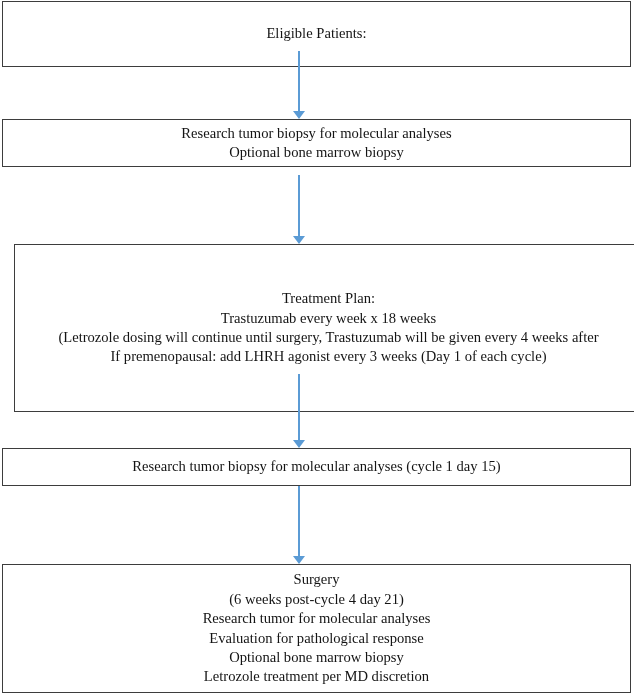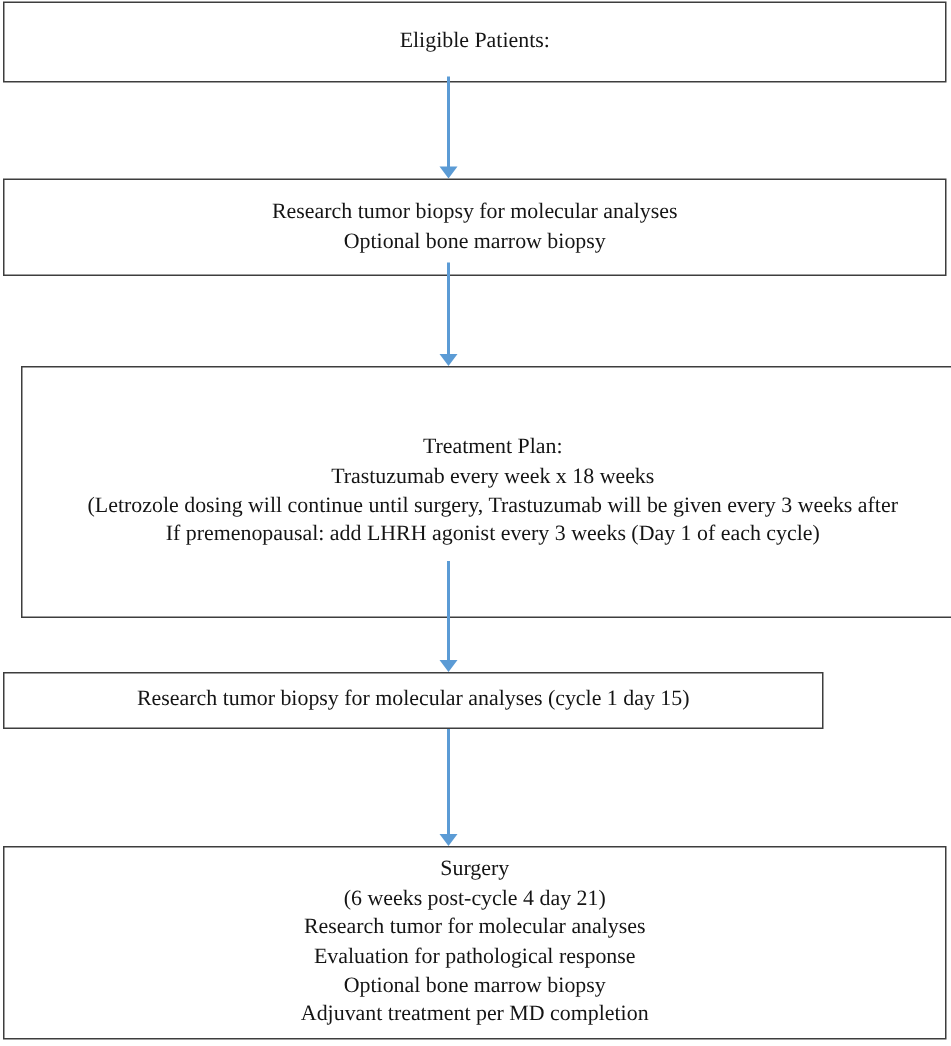--- a/index.html
+++ b/index.html
@@ -33,24 +33,24 @@
     line-height: 1.33;
     font-size: 14.6px;
     color: #141414;
     padding: 2px 6px;
   }
   .node .line {
     display: block;
     white-space: nowrap;
   }
   
-  .node-eligible   { left: 2px;  top: 1px;   width: 629px; height: 54px; }
-  .node-biopsy1    { left: 2px;  top: 119px; width: 629px; height: 65px; }
+  .node-eligible   { left: 2px;  top: 1px;   width: 629px; height: 66px; }
+  .node-biopsy1    { left: 2px;  top: 119px; width: 629px; height: 48px; }
   .node-treatment  { left: 14px;  top: 244px; width: 629px; height: 168px; }
-  .node-biopsy2    { left: 2px;  top: 448px; width: 547px; height: 38px; }
+  .node-biopsy2    { left: 2px;  top: 448px; width: 629px; height: 38px; }
   .node-surgery    { left: 2px;  top: 564px; width: 629px; height: 129px; }
 
   
   .connector {
     position: absolute;
     width: 16px;
     display: flex;
     flex-direction: column;
     align-items: center;
   }
@@ -92,21 +92,21 @@
   </div>
 
   <div class="connector conn-2">
     <div class="shaft"></div>
     <div class="head"></div>
   </div>
 
   <div class="node node-treatment">
     <span class="line">Treatment Plan:</span>
     <span class="line">Trastuzumab every week x 18 weeks</span>
-    <span class="line">(Letrozole dosing will continue until surgery, Trastuzumab will be given every 3 weeks after</span>
+    <span class="line">(Letrozole dosing will continue until surgery, Trastuzumab will be given every 4 weeks after</span>
     <span class="line">If premenopausal: add LHRH agonist every 3 weeks (Day 1 of each cycle)</span>
   </div>
 
   <div class="connector conn-3">
     <div class="shaft"></div>
     <div class="head"></div>
   </div>
 
   <div class="node node-biopsy2">
     <span class="line">Research tumor biopsy for molecular analyses (cycle 1 day 15)</span>
@@ -116,16 +116,16 @@
     <div class="shaft"></div>
     <div class="head"></div>
   </div>
 
   <div class="node node-surgery">
     <span class="line">Surgery</span>
     <span class="line">(6 weeks post-cycle 4 day 21)</span>
     <span class="line">Research tumor for molecular analyses</span>
     <span class="line">Evaluation for pathological response</span>
     <span class="line">Optional bone marrow biopsy</span>
-    <span class="line">Adjuvant treatment per MD completion</span>
+    <span class="line">Letrozole treatment per MD discretion</span>
   </div>
 
 </div>
 
 </body></html>

